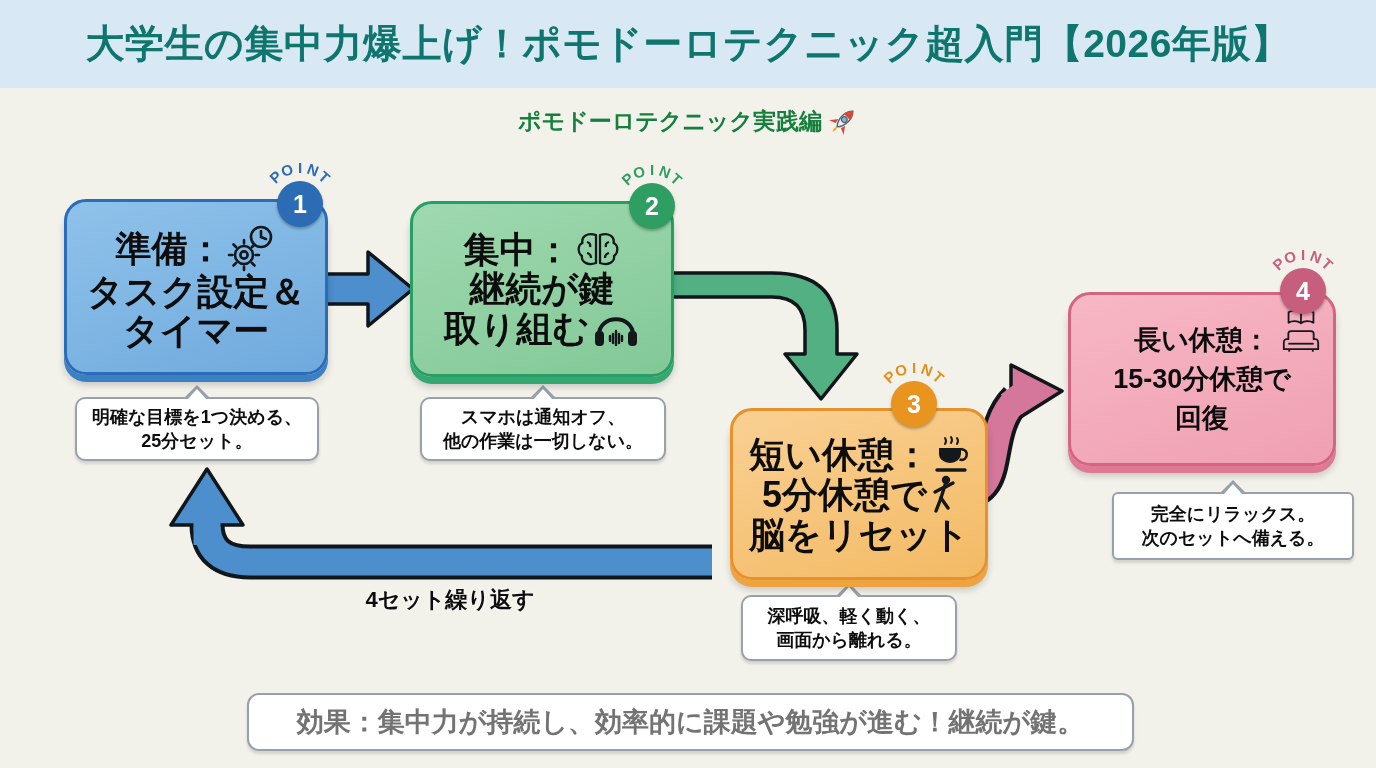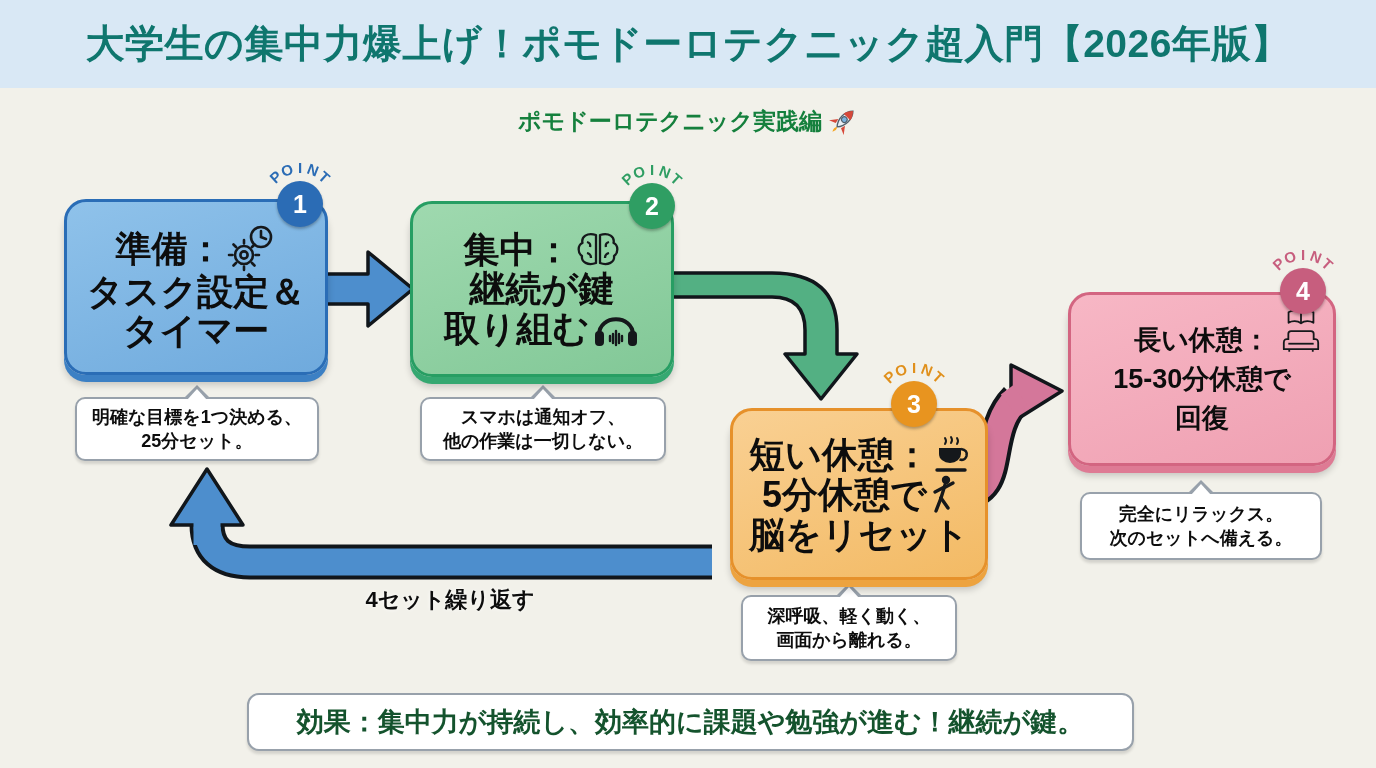--- a/index.html
+++ b/index.html
@@ -71,32 +71,32 @@
     content:"";position:absolute;top:-14px;left:50%;margin-left:-13px;
     border-left:13px solid transparent;border-right:13px solid transparent;border-bottom:13px solid #98a1ab;
   }
   .callout::after{
     content:"";position:absolute;top:-10px;left:50%;margin-left:-10px;
     border-left:10px solid transparent;border-right:10px solid transparent;border-bottom:11px solid #fff;
   }
   #callout1{left:75px;top:397px;width:240px;height:60px;}
   #callout2{left:420px;top:397px;width:242px;height:60px;}
   #callout3{left:723px;top:595px;width:212px;height:62px;margin-left:18px;}
-  #callout4{left:1080px;top:492px;width:238px;height:64px;}
+  #callout4{left:1112px;top:492px;width:238px;height:64px;border-radius:6px;}
   
   .loop-label{
     position:absolute;left:330px;top:585px;width:240px;z-index:2;
     text-align:center;font-size:22px;font-weight:800;color:#0d0d0d;
     text-shadow:0 0 4px rgba(255,255,255,.9);
   }
   .effect-box{
     position:absolute;left:247px;top:693px;width:883px;height:54px;z-index:2;
     background:#fff;border:2px solid #98a1ab;border-radius:12px;
     display:flex;align-items:center;justify-content:center;
-    font-size:27px;font-weight:800;color:#14532d;
+    font-size:27px;font-weight:800;color:#737373;
     box-shadow:0 3px 3px rgba(0,0,0,.13);
   }
 </style>
 </head>
 <body>
 
 <div class="canvas">
 
   <div class="header">
     <div class="title">大学生の集中力爆上げ！ポモドーロテクニック超入門【2026年版】</div>

